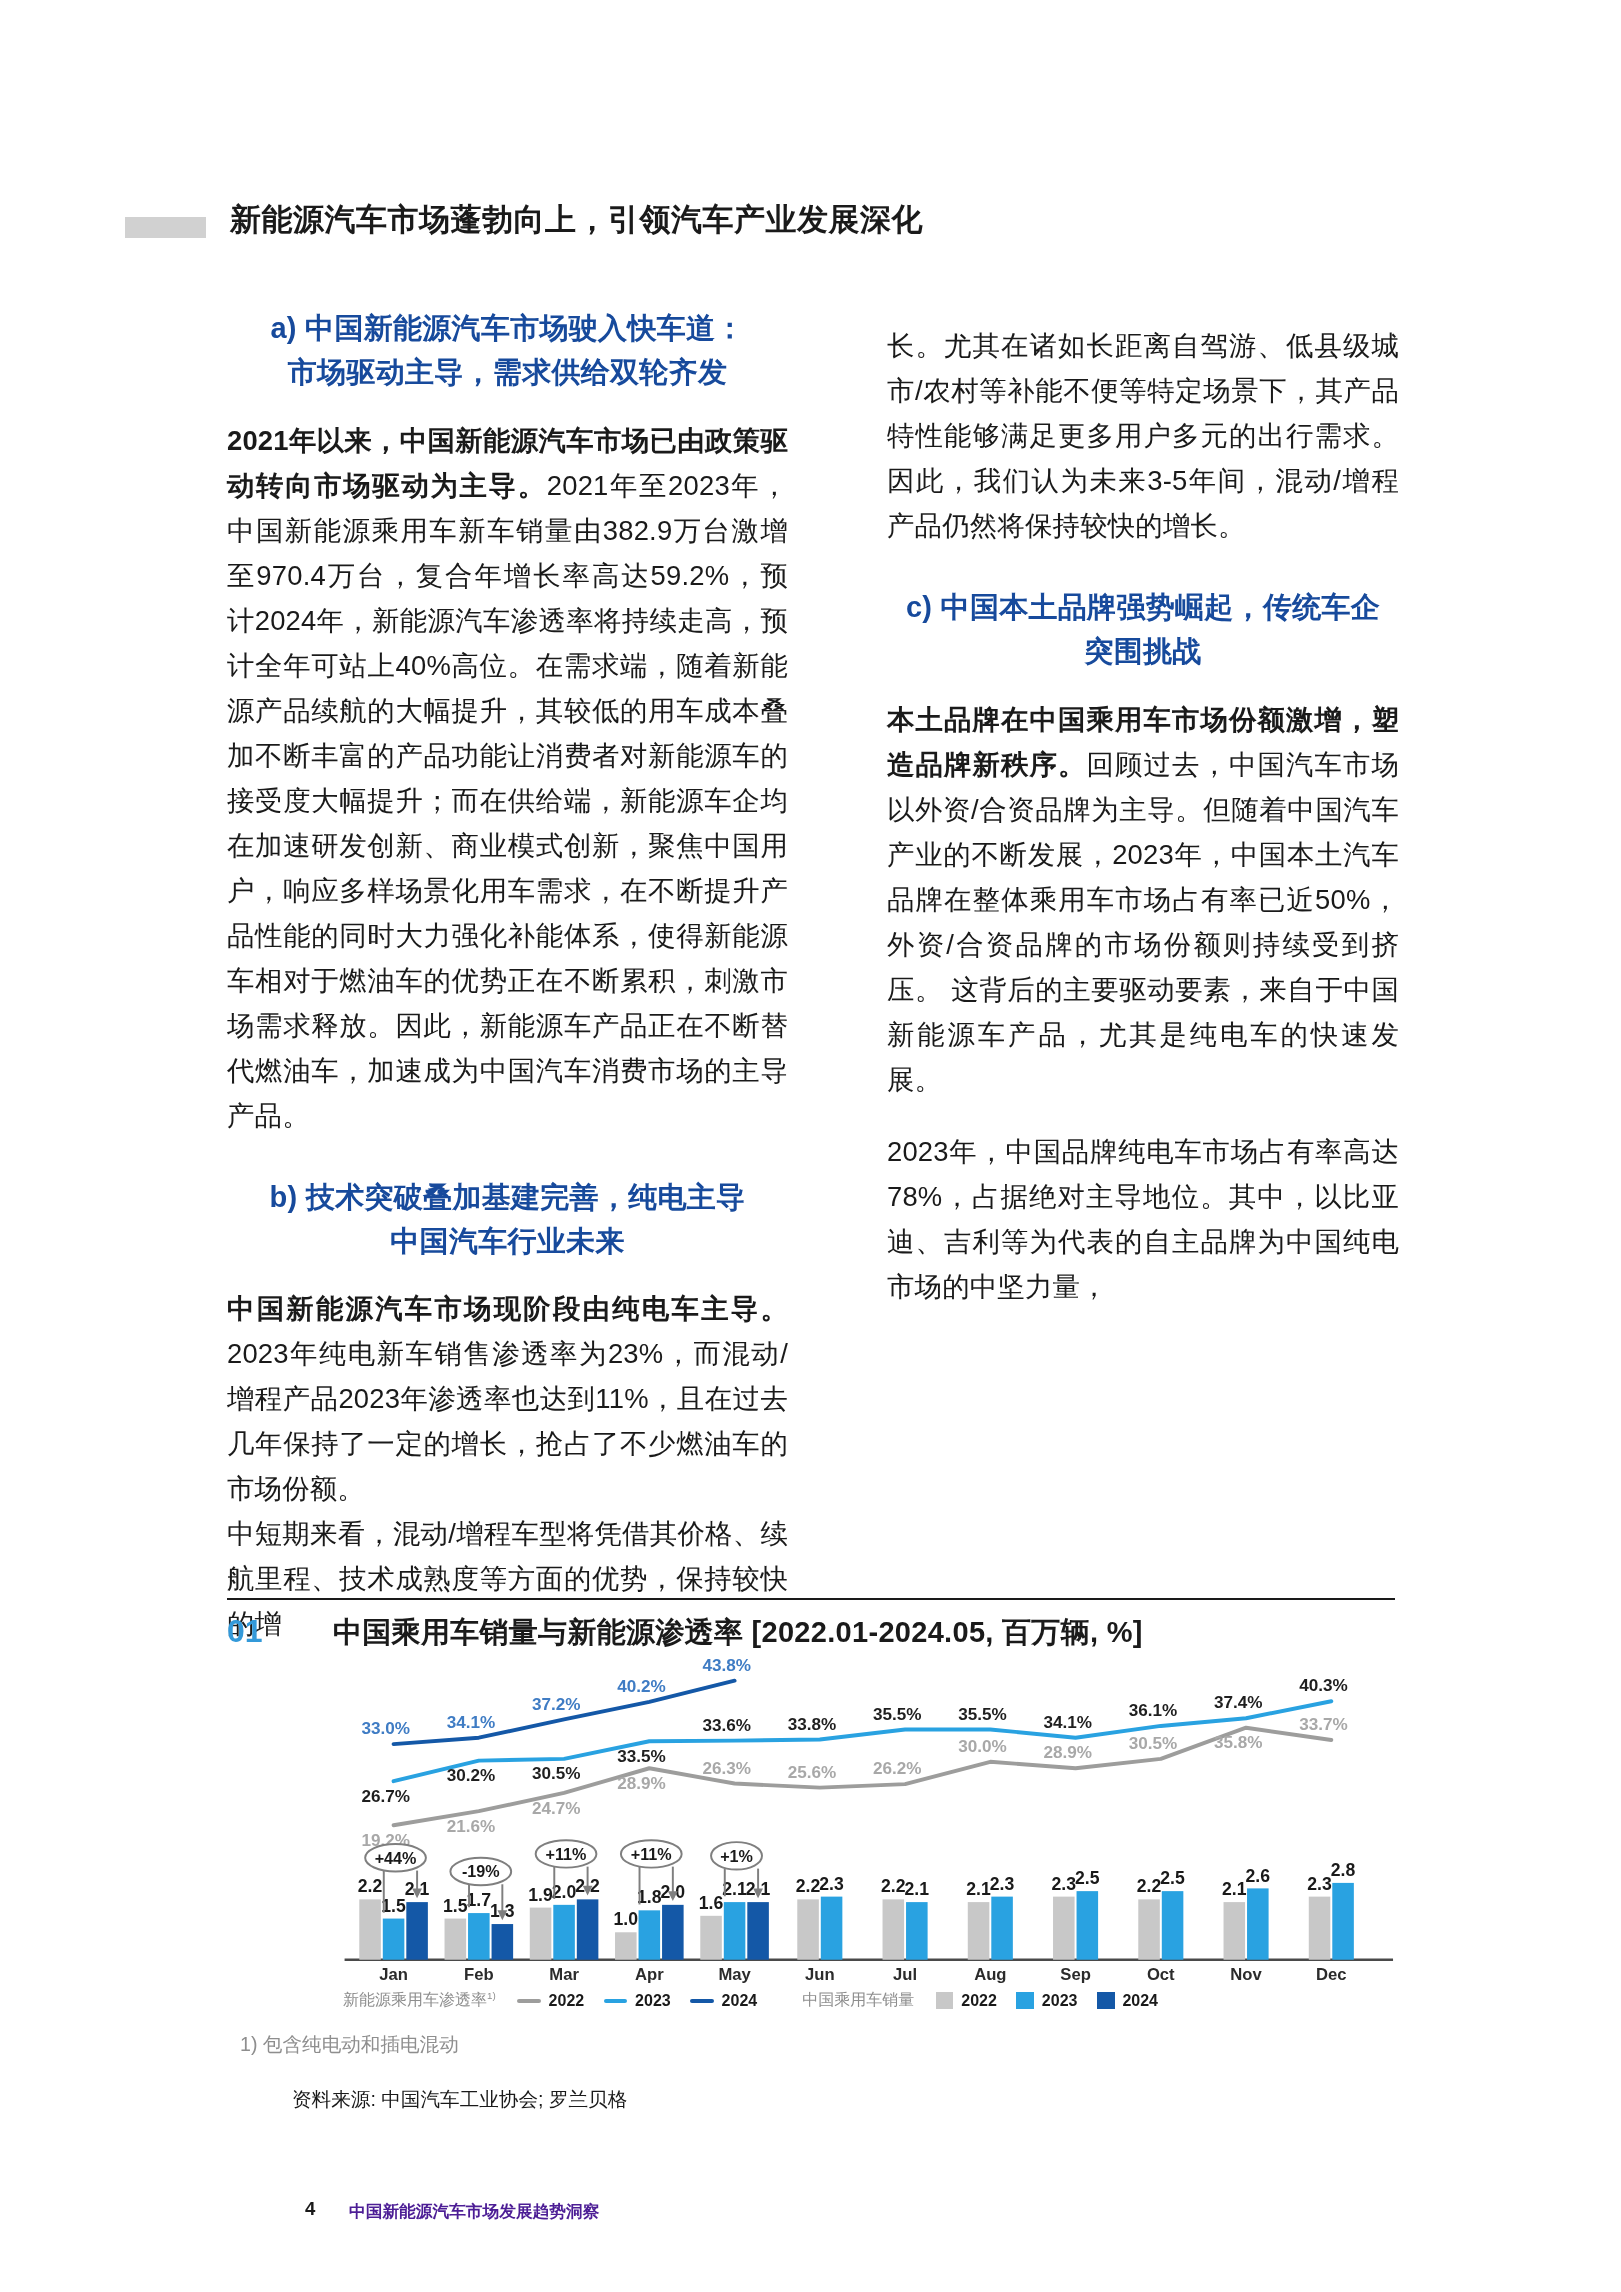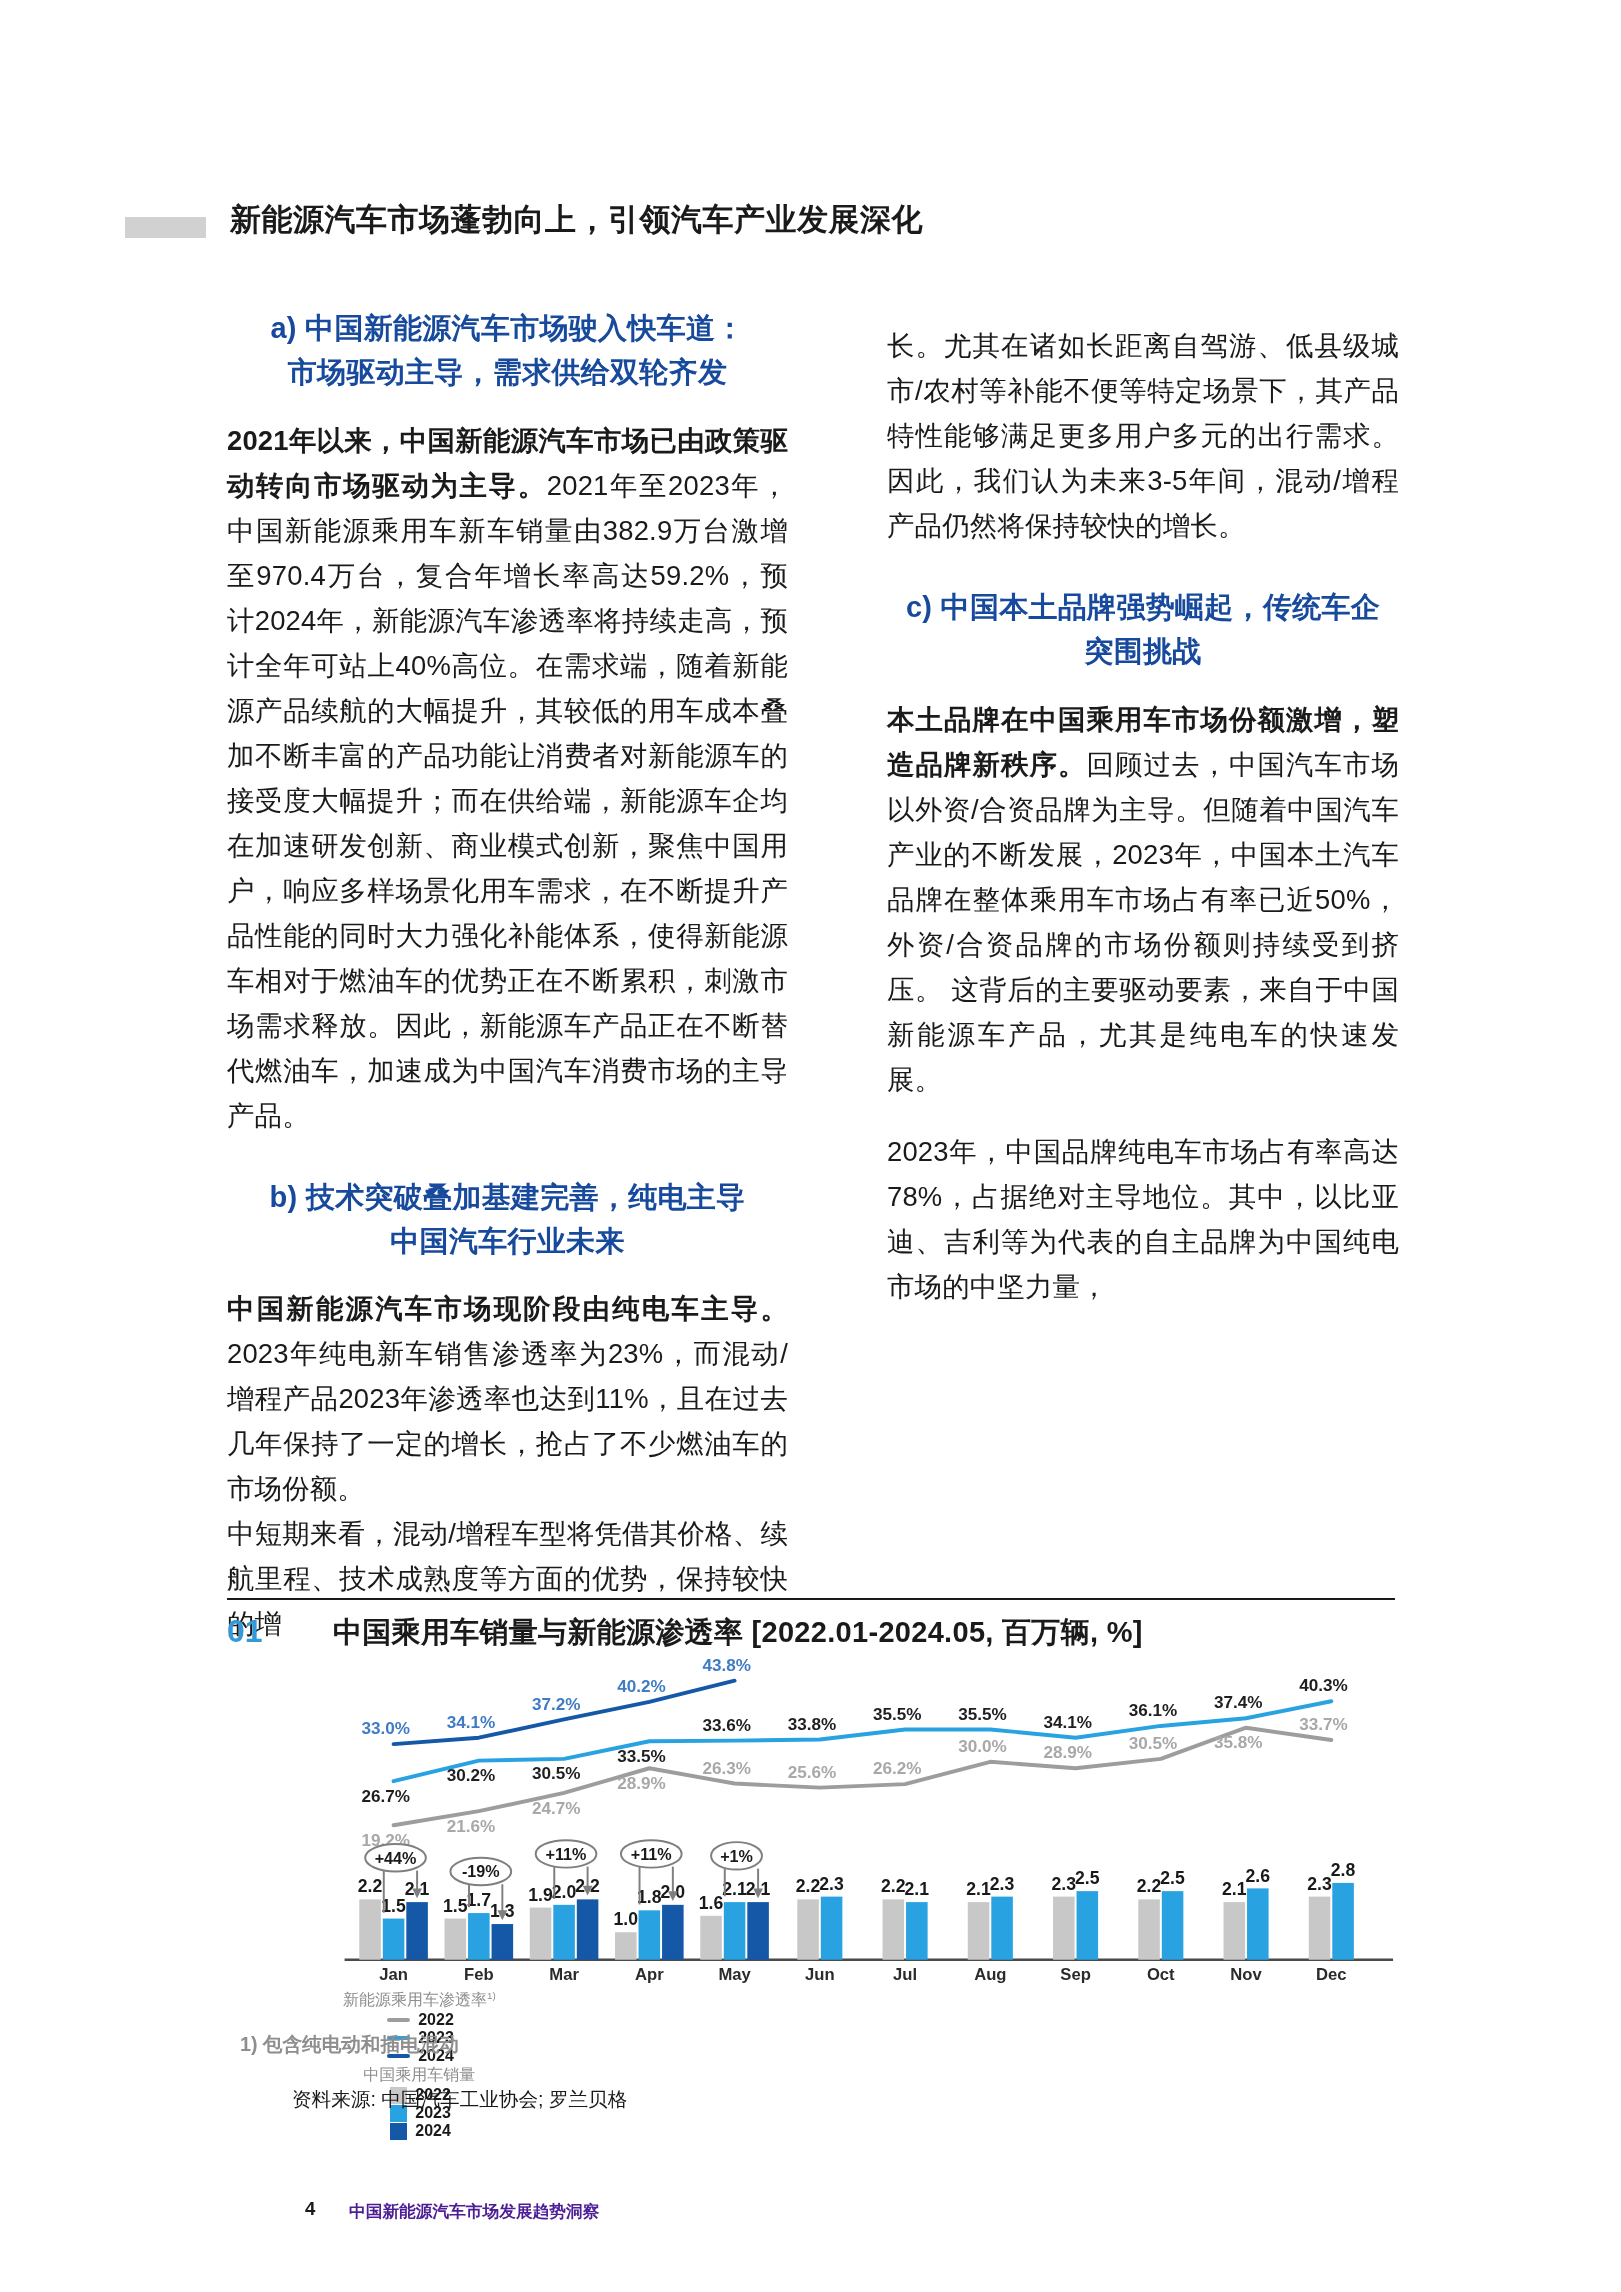--- a/index.html
+++ b/index.html
@@ -16,29 +16,29 @@
   .sec.mt{margin-top:37px;}
   .col p{margin:0 0 27.4px 0;}
   .lead{font-weight:bold;}
   .figref{color:#2e9cd9;font-weight:bold;white-space:nowrap;}
 
   .fig-rule{position:absolute;left:227px;top:1598px;width:1168px;height:2px;background:#1a1a1a;}
   .fig-num{position:absolute;left:227px;top:1613px;font-size:32px;font-weight:bold;color:#3399d9;}
   .fig-title{position:absolute;left:333px;top:1613px;font-size:29px;font-weight:bold;letter-spacing:0.3px;}
   #chart{position:absolute;left:227px;top:1654px;width:1168px;height:341px;}
 
-  .legend{position:absolute;left:343px;top:1990px;display:flex;align-items:center;font-size:16px;white-space:nowrap;flex-direction:column;}
+  .legend{position:absolute;left:343px;top:1990px;display:flex;align-items:center;font-size:16px;white-space:nowrap;}
   .lg-label{color:#8e8e8e;margin-right:21.6px;}
   .lg-label sup{font-size:9.8px;}
   .lg-item{display:flex;align-items:center;margin-right:19.6px;color:#1a1a1a;font-weight:600;}
   .lg-line{display:inline-block;width:23.5px;height:3.9px;border-radius:2px;margin-right:7.8px;background:#999;}
   .lg-sq{display:inline-block;width:17.6px;height:17.6px;margin-right:7.8px;background:#ccc;}
   .lg-gap{width:25.5px;}
 
-  .footnote{position:absolute;left:240px;top:2031px;font-size:19.6px;color:#8e8e8e;font-weight:bold;}
+  .footnote{position:absolute;left:240px;top:2031px;font-size:19.6px;color:#8e8e8e;}
   .source{position:absolute;left:292px;top:2086px;font-size:19.6px;color:#1a1a1a;font-weight:500;}
 
   .page-num{position:absolute;left:305px;top:2198px;font-size:18.6px;font-weight:bold;}
   .footer-text{position:absolute;left:349px;top:2200px;font-size:16.7px;color:#4c1d95;font-weight:bold;}
 </style>
 </head>
 <body>
 
 <div class="page">
 

